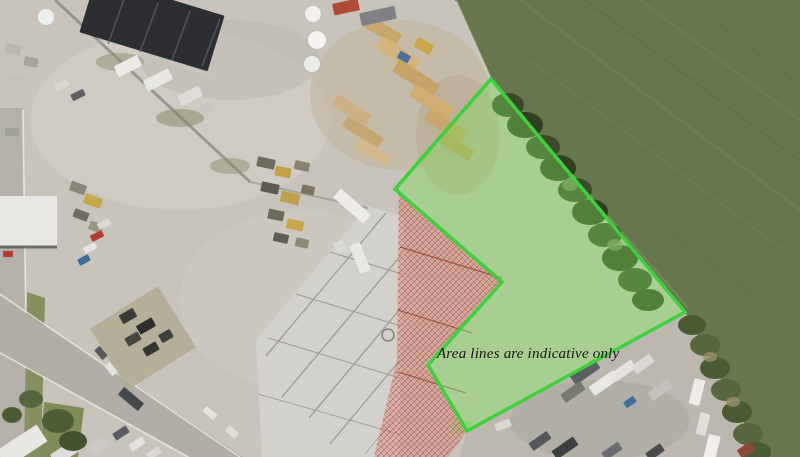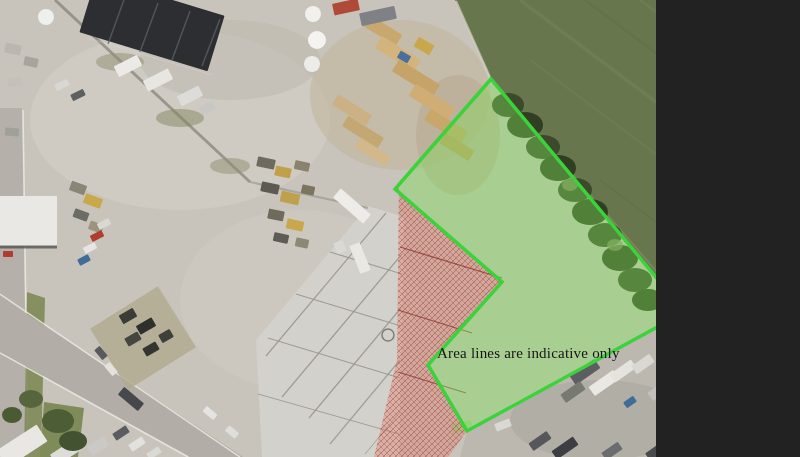--- a/index.html
+++ b/index.html
@@ -1,16 +1,16 @@
 <!DOCTYPE html>
 <html><head>
 <meta charset="utf-8">
 <style>
   html,body{margin:0;padding:0;background:#222;}
-  .stage{width:656px;height:457px;position:relative;overflow:hidden;background:#f9a8d4;}
+  .stage{width:800px;height:457px;position:relative;overflow:hidden;background:#f9a8d4;font-style:italic;}
   svg{display:block;}
   text[data-name="indicative-note"]{
     font-family:"Liberation Serif", serif;
     letter-spacing:0.2px;
   }
 </style>
 </head>
 <body>
 
 <div class="stage" data-name="aerial-photo-container">

